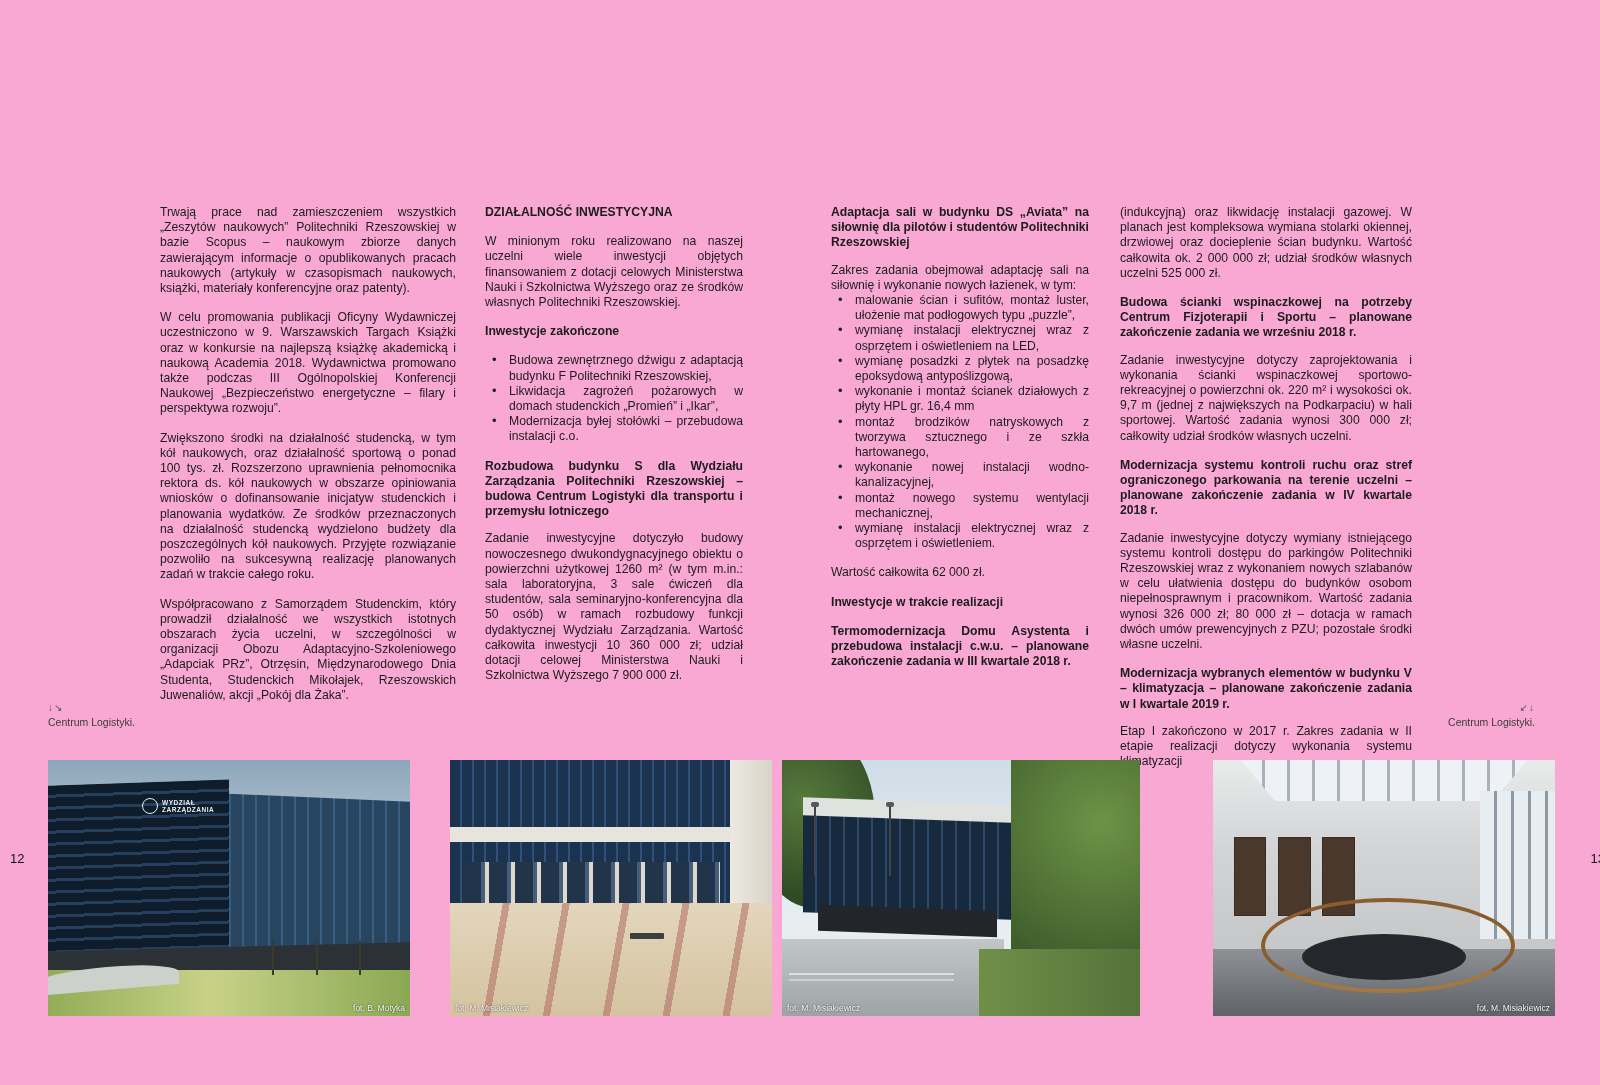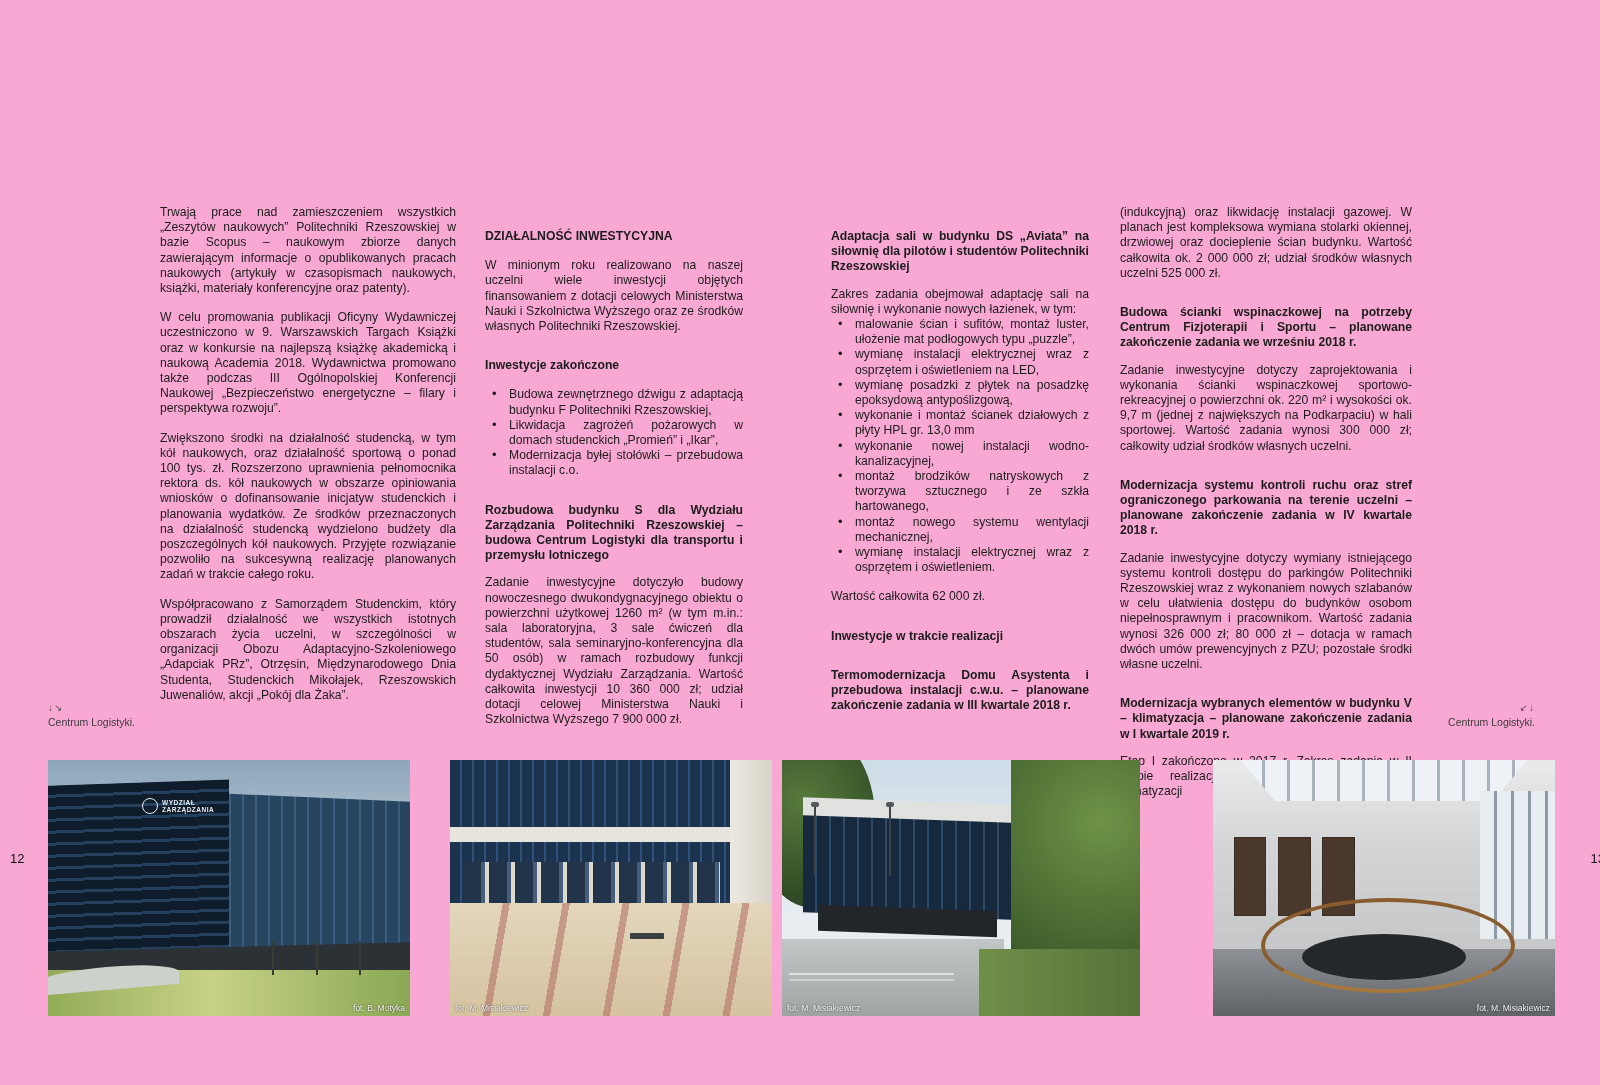--- a/index.html
+++ b/index.html
@@ -6,21 +6,21 @@
   .page{position:relative;width:1600px;height:1085px;background:#f9a8d4;overflow:hidden;
         font-family:"Liberation Sans",sans-serif;color:#1c1c1c;padding-left:15px;}
 
   
   .col{position:absolute;top:205px;font-size:12.2px;line-height:15.2px;}
   #c0{left:160px;width:296px;}
   #c1{left:485px;width:258px;}
   #c2{left:831px;width:258px;}
   #c3{left:1120px;width:292px;}
   .blk{margin:0 0 14px 0;text-align:justify;}
-  .head{font-weight:bold;text-align:justify;margin-top:24px;}
+  .head{font-weight:bold;text-align:justify;}
   .attached{margin-bottom:0;}
   .tight{margin-top:12px;}
   ul.list{list-style:none;margin:0 0 14px 0;padding:0;}
   ul.list li{position:relative;padding-left:24px;text-align:justify;}
   ul.list li::before{content:"\2022";position:absolute;left:7px;top:-1px;font-size:13px;}
 
   
   .caption{position:absolute;font-size:10.5px;color:#3c3c3c;line-height:12px;}
   .caption .cap-arrows{font-size:10px;color:#555;letter-spacing:1px;margin-bottom:2px;}
   .caption-left{left:48px;top:702px;text-align:left;}
@@ -128,23 +128,23 @@
       <div class="blk head attached">Rozbudowa budynku S dla Wydziału Zarządzania Politechniki Rzeszowskiej – budowa Centrum Logistyki dla transportu i przemysłu lotniczego</div>
       <div class="blk tight">Zadanie inwestycyjne dotyczyło budowy nowoczesnego dwukondygnacyjnego obiektu o powierzchni użytkowej 1260 m² (w tym m.in.: sala laboratoryjna, 3 sale ćwiczeń dla studentów, sala seminaryjno-konferencyjna dla 50 osób) w ramach rozbudowy funkcji dydaktycznej Wydziału Zarządzania. Wartość całkowita inwestycji 10 360 000 zł; udział dotacji celowej Ministerstwa Nauki i Szkolnictwa Wyższego 7 900 000 zł.</div>
     </div>
   <div class="col" id="c2">
       <div class="blk head attached">Adaptacja sali w budynku DS „Aviata” na siłownię dla pilotów i studentów Politechniki Rzeszowskiej</div>
       <div class="blk tight attached">Zakres zadania obejmował adaptację sali na siłownię i wykonanie nowych łazienek, w tym:</div>
       <ul class="list tight">
         <li>malowanie ścian i sufitów, montaż luster, ułożenie mat podłogowych typu „puzzle”,</li>
         <li>wymianę instalacji elektrycznej wraz z osprzętem i oświetleniem na LED,</li>
         <li>wymianę posadzki z płytek na posadzkę epoksydową antypoślizgową,</li>
-        <li>wykonanie i montaż ścianek działowych z płyty HPL gr. 13,0 mm</li>
+        <li>wykonanie i montaż ścianek działowych z płyty HPL gr. 16,4 mm</li>
+        <li>montaż brodzików natryskowych z tworzywa sztucznego i ze szkła hartowanego,</li>
         <li>wykonanie nowej instalacji wodno-kanalizacyjnej,</li>
-        <li>montaż brodzików natryskowych z tworzywa sztucznego i ze szkła hartowanego,</li>
         <li>montaż nowego systemu wentylacji mechanicznej,</li>
         <li>wymianę instalacji elektrycznej wraz z osprzętem i oświetleniem.</li>
       </ul>
       <div class="blk tight">Wartość całkowita 62 000 zł.</div>
       <div class="blk head">Inwestycje w trakcie realizacji</div>
       <div class="blk head attached">Termomodernizacja Domu Asystenta i przebudowa instalacji c.w.u. – planowane zakończenie zadania w III kwartale 2018 r.</div>
     </div>
   <div class="col" id="c3">
       <div class="blk">(indukcyjną) oraz likwidację instalacji gazowej. W planach jest kompleksowa wymiana stolarki okiennej, drzwiowej oraz docieplenie ścian budynku. Wartość całkowita ok. 2 000 000 zł; udział środków własnych uczelni 525 000 zł.</div>
       <div class="blk head attached">Budowa ścianki wspinaczkowej na potrzeby Centrum Fizjoterapii i Sportu – planowane zakończenie zadania we wrześniu 2018 r.</div>

